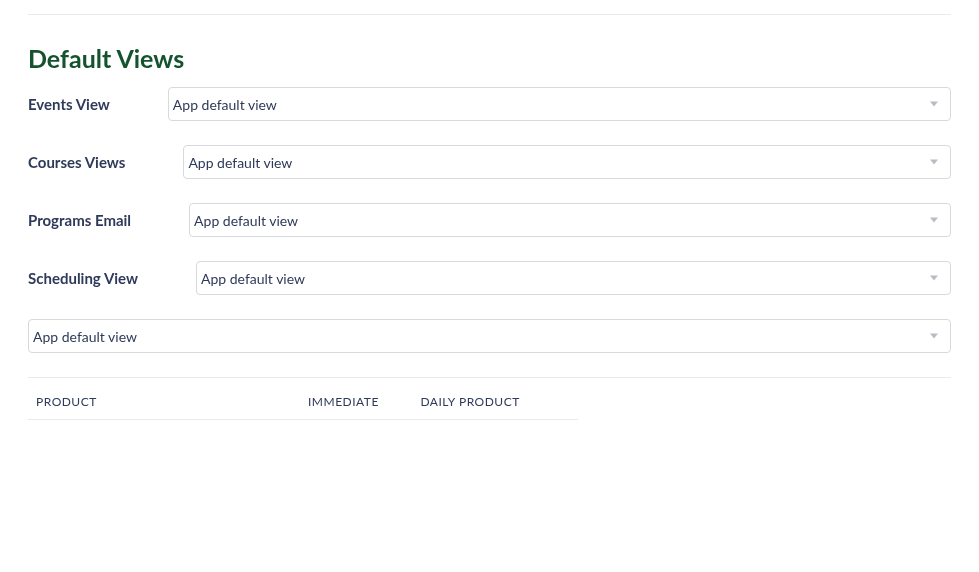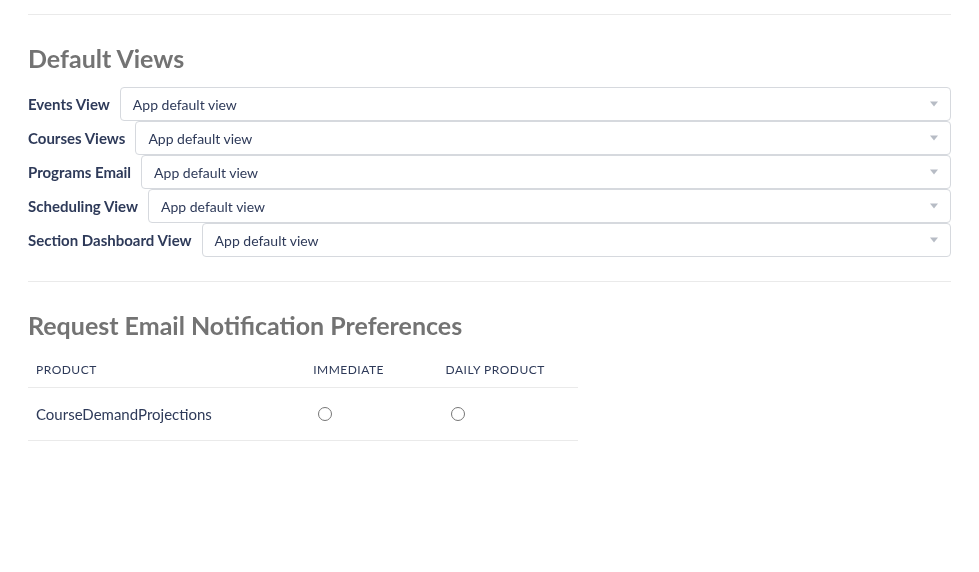--- a/index.html
+++ b/index.html
@@ -15,45 +15,46 @@
     padding: 0 28px 30px 28px;
   }
   .top-rule {
     border: none;
     border-top: 1px solid #eaeaea;
     margin: 14px 0 0 0;
   }
   h2.section-title {
     font-size: 25px;
     font-weight: 700;
-    color: #737373;
+    color: #14532d;
     margin: 28px 0 14px 0;
   }
   .field-row {
     display: flex;
     align-items: center;
-    margin-bottom: 0;
+    margin-bottom: 24px;
+    gap: 48px;
   }
   .field-label {
     font-size: 15px;
     font-weight: 700;
     color: #2e3a59;
     margin-right: 10px;
     white-space: nowrap;
   }
   .select-wrap {
     flex: 1 1 auto;
     position: relative;
     border: 1px solid #d6d9de;
     border-radius: 4px;
     background: #fff;
     height: 34px;
     display: flex;
     align-items: center;
-    padding: 0 30px 0 12px;
+    padding: 0 30px 0 4px;
     cursor: pointer;
   }
   .select-value {
     font-size: 14px;
     color: #2e3a59;
   }
   .caret {
     position: absolute;
     right: 12px;
     top: 50%;
@@ -137,40 +138,33 @@
 
   <div class="field-row">
     <span class="field-label">Scheduling View</span>
     <div class="select-wrap">
       <span class="select-value">App default view</span>
       <span class="caret"></span>
     </div>
   </div>
 
   <div class="field-row">
-    <span class="field-label">Section Dashboard View</span>
     <div class="select-wrap">
       <span class="select-value">App default view</span>
       <span class="caret"></span>
     </div>
   </div>
 
   <hr class="mid-rule">
 
-  <h2 class="section-title">Request Email Notification Preferences</h2>
 
   <table class="prefs">
     <thead>
       <tr>
         <th class="col-product">PRODUCT</th>
         <th>IMMEDIATE</th>
         <th>DAILY PRODUCT</th>
       </tr>
     </thead>
     <tbody>
-      <tr>
-        <td class="col-product">CourseDemandProjections</td>
-        <td class="radio-cell"><input type="radio" name="pref-cdp" style=""></td>
-        <td class="radio-cell"><input type="radio" name="pref-cdp" style=""></td>
-      </tr>
     </tbody>
   </table>
 </div>
 
 </body></html>

